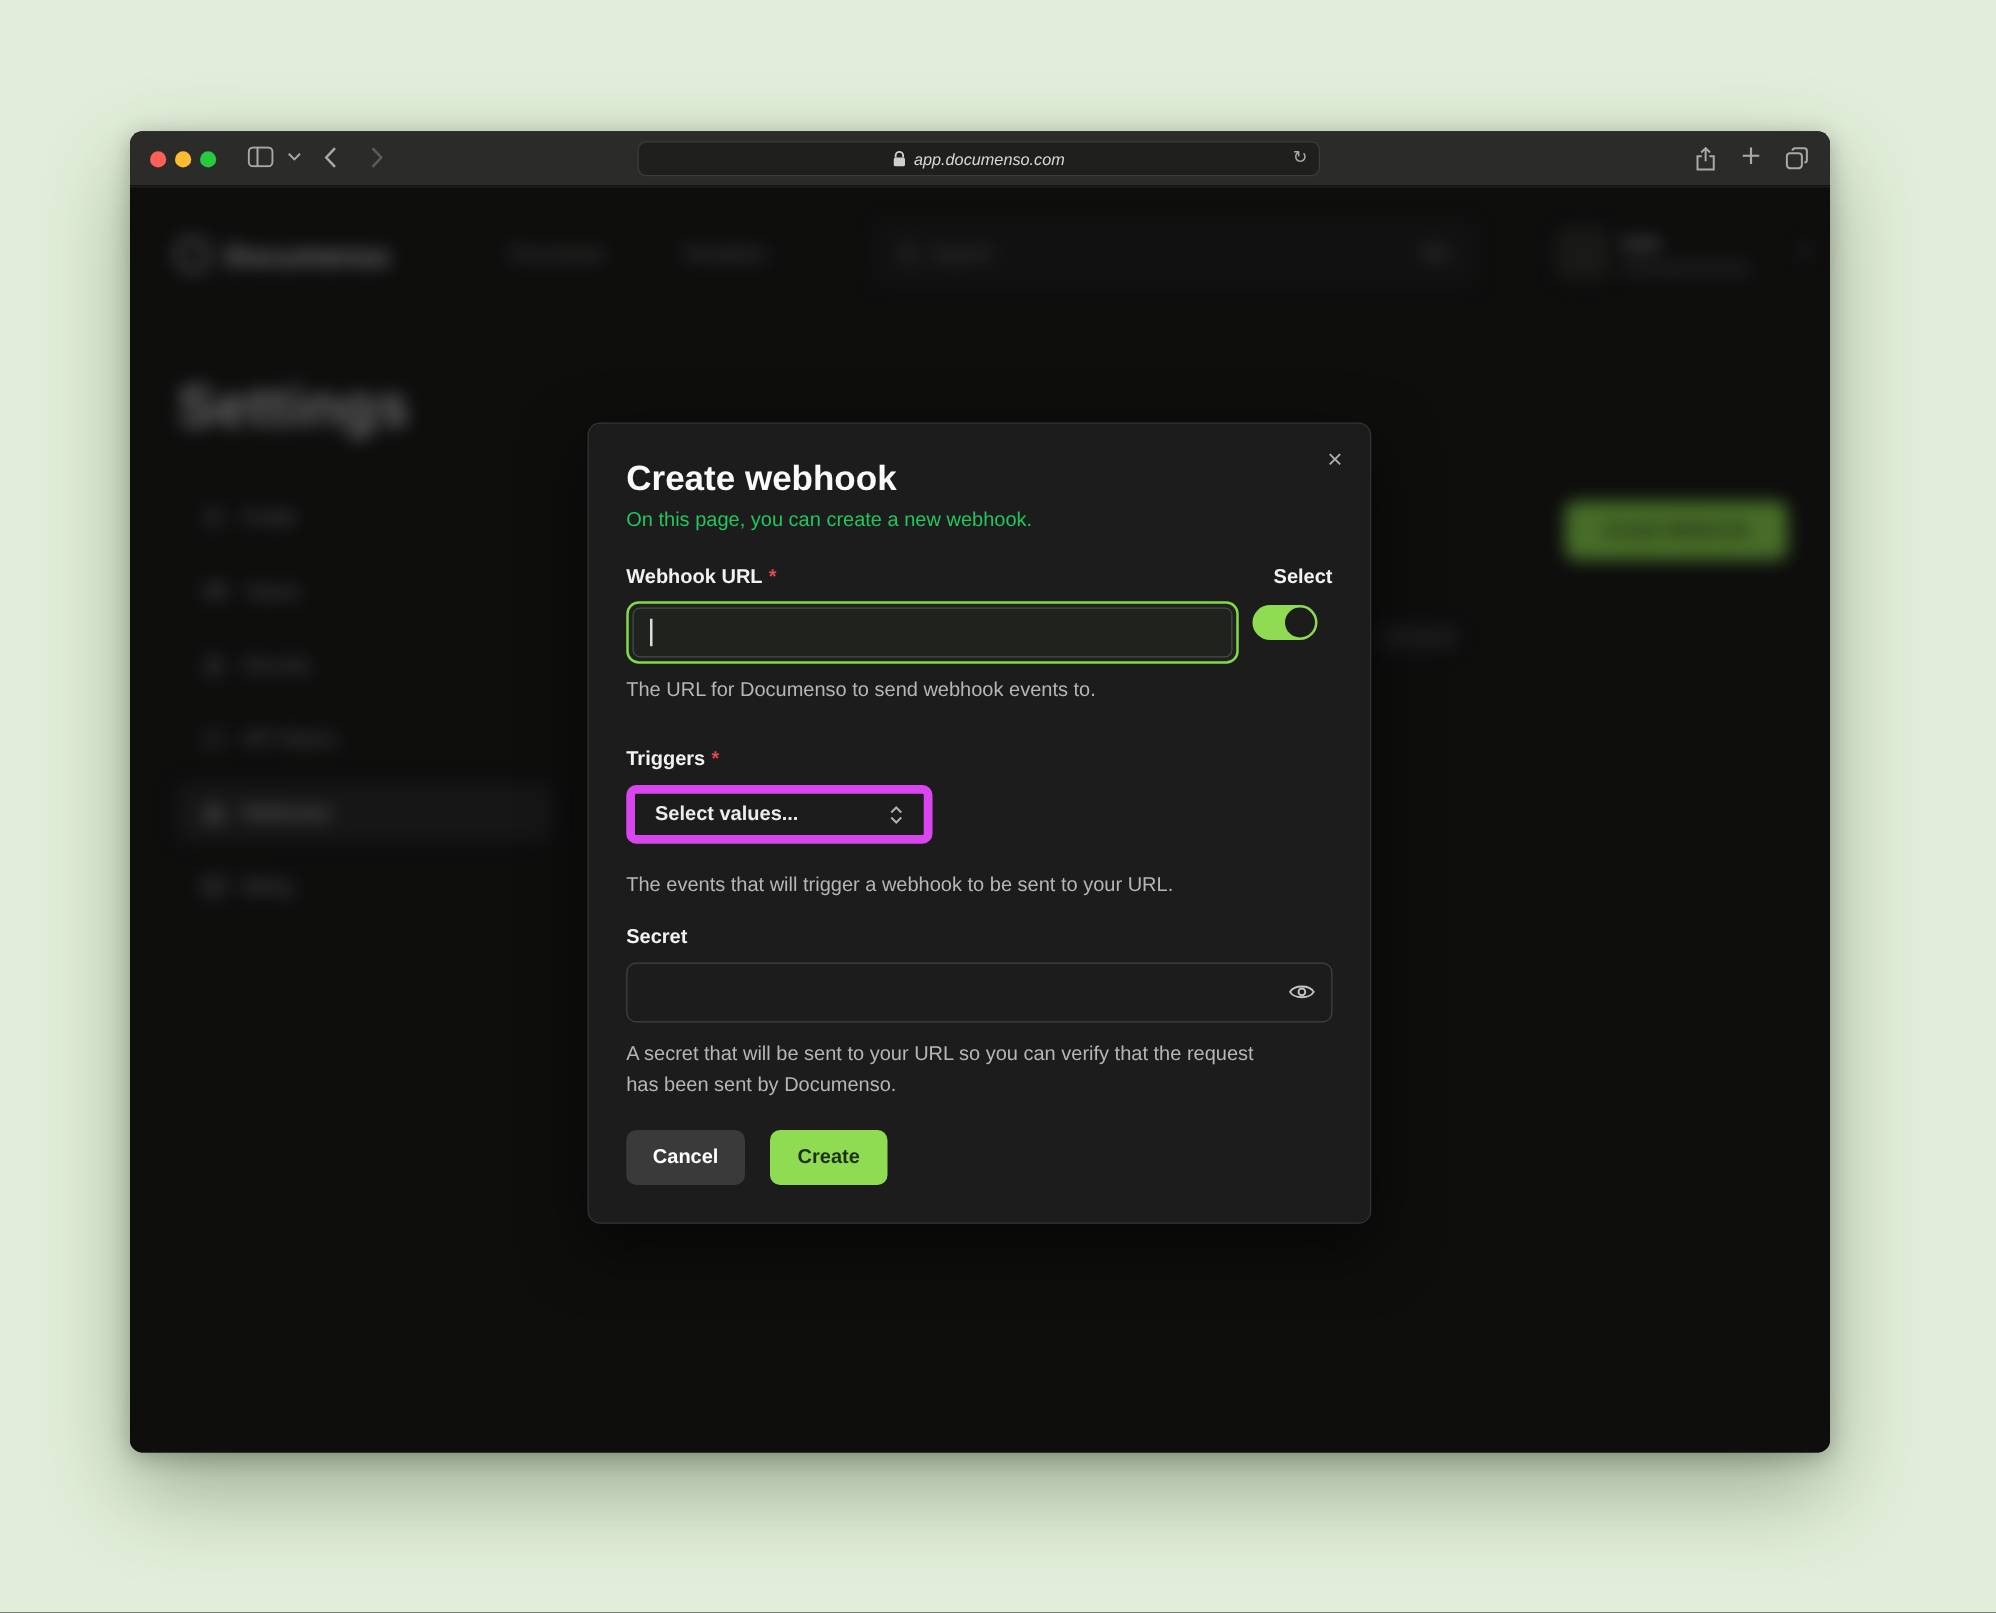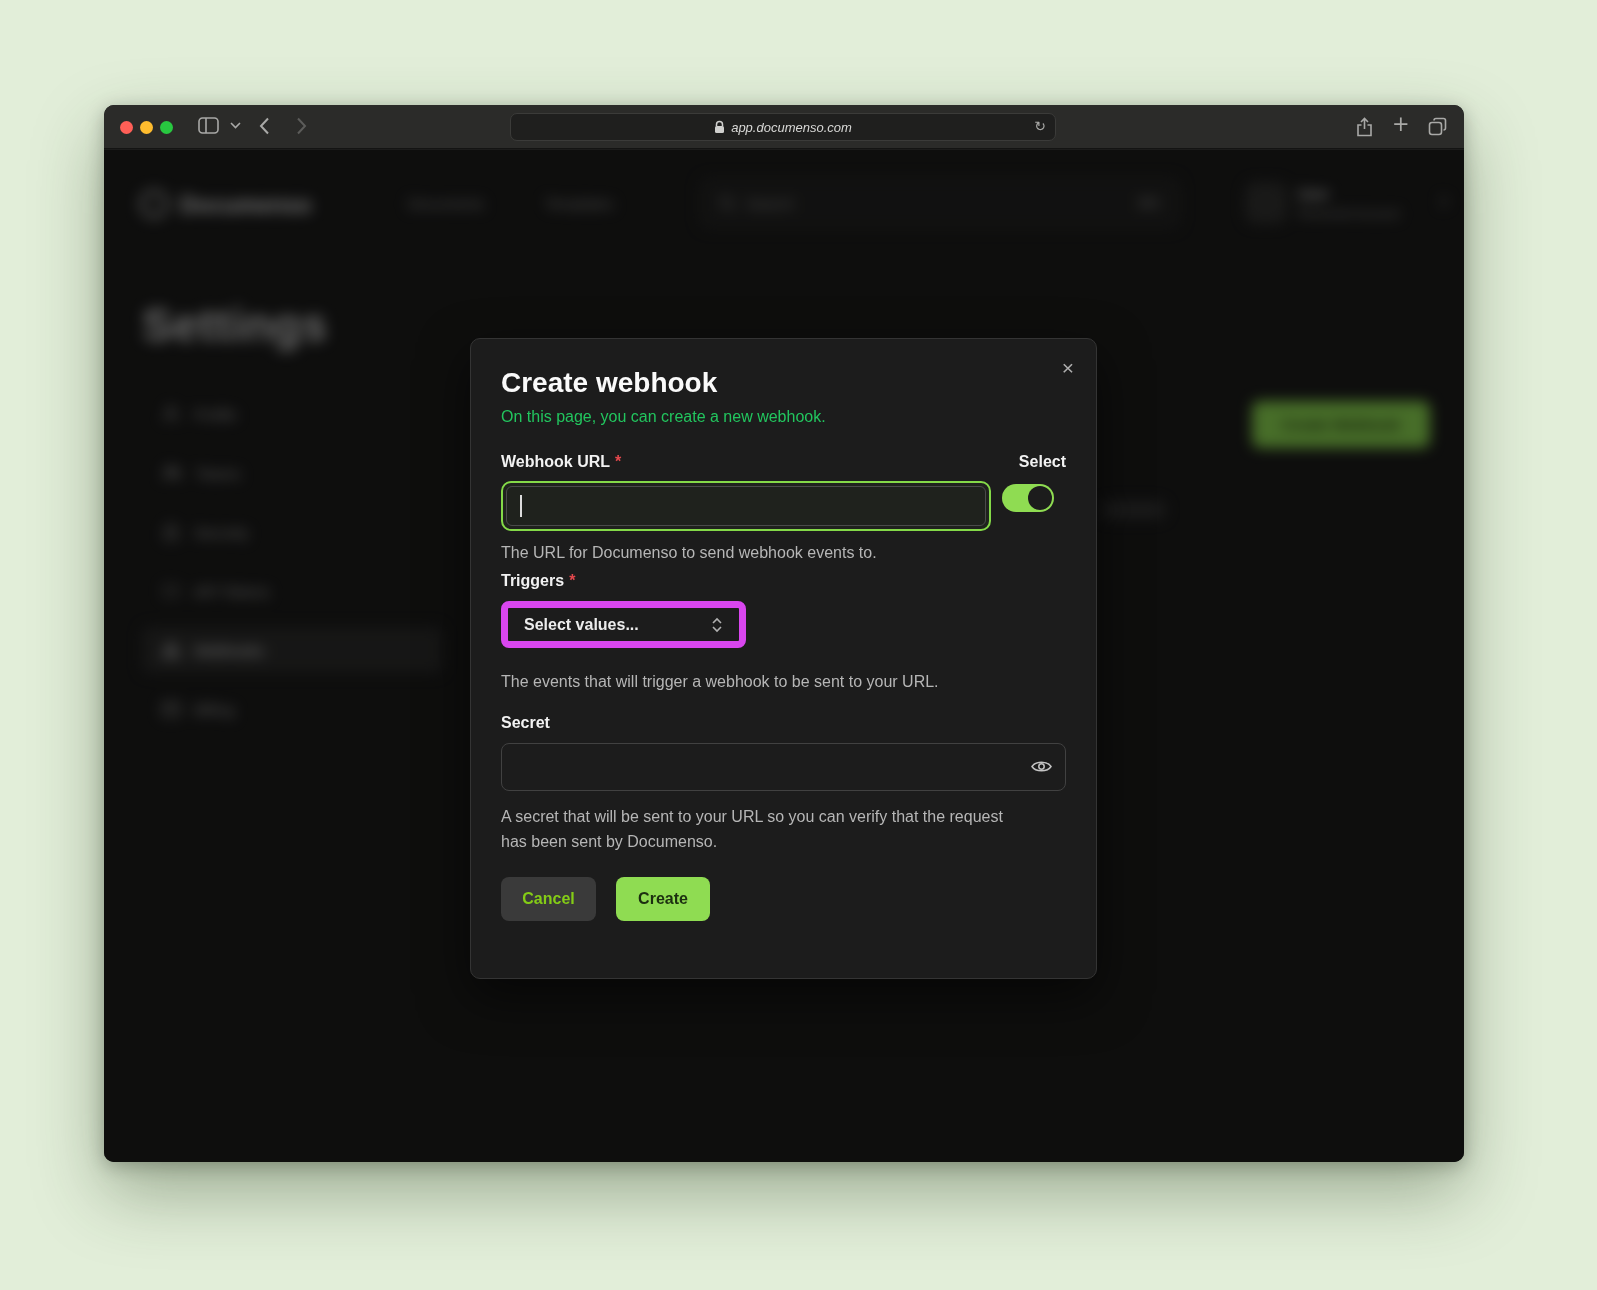--- a/index.html
+++ b/index.html
@@ -98,40 +98,40 @@
     background:rgba(132,217,72,0.03);
   }
   .url-inner { width:100%; height:100%; border:1px solid #4A4A4A; border-radius:6px; display:flex; align-items:center; padding-left:13px; }
   .url-input { flex:1; background:transparent; border:none; outline:none; color:#EDEDED; font-size:16px; font-family:inherit; height:100%; }
   .caret { width:2px; height:22px; background:#DCDCDC; }
 
   .toggle { width:52px; height:28px; border-radius:14px; background:#8FDC52; position:relative; margin:3px 12px 0 0; }
   .toggle .knob { position:absolute; right:2px; top:2px; width:24px; height:24px; border-radius:50%; background:#1C1C1C; }
 
   .m-helper { margin-top:13px; font-size:16px; color:#B6B6B6; }
-  .mt-label { margin-top:10px; }
+  .mt-label { margin-top:37px; }
 
   .select-box {
     margin-top:11px; width:245px; height:47px; border:7px solid #d946ef; border-radius:8px;
     display:flex; align-items:center; justify-content:space-between; padding:0 16px;
   }
   .select-box .sel-text { color:#ECECEC; font-size:16px; font-weight:bold; }
 
   .secret-wrap { position:relative; margin-top:11px; width:565px; height:48px; }
   .secret-input {
     width:100%; height:100%; border:1px solid #414141; border-radius:8px; background:transparent;
     outline:none; color:#EDEDED; font-size:16px; padding:0 44px 0 14px; font-family:inherit;
   }
   .eye { position:absolute; right:14px; top:16px; }
 
   .helper-wide { max-width:525px; line-height:25px; margin-top:13px; }
 
   .btn-row { margin-top:23px; display:flex; gap:20px; }
   .btn { height:44px; border:none; border-radius:8px; font-size:16px; font-weight:bold; font-family:inherit; display:flex; align-items:center; justify-content:center; cursor:default; }
-  .btn-cancel { width:95px; background:#3A3A3A; color:#84cc16; }
+  .btn-cancel { width:95px; background:#3A3A3A; color:#ffffff; }
   .btn-create { width:94px; background:#8FDC52; color:#1C2F10; }
 </style>
 </head>
 <body>
 
 <div class="window">
 
   <div class="toolbar">
     <span class="tl red"></span>
     <span class="tl yellow"></span>

